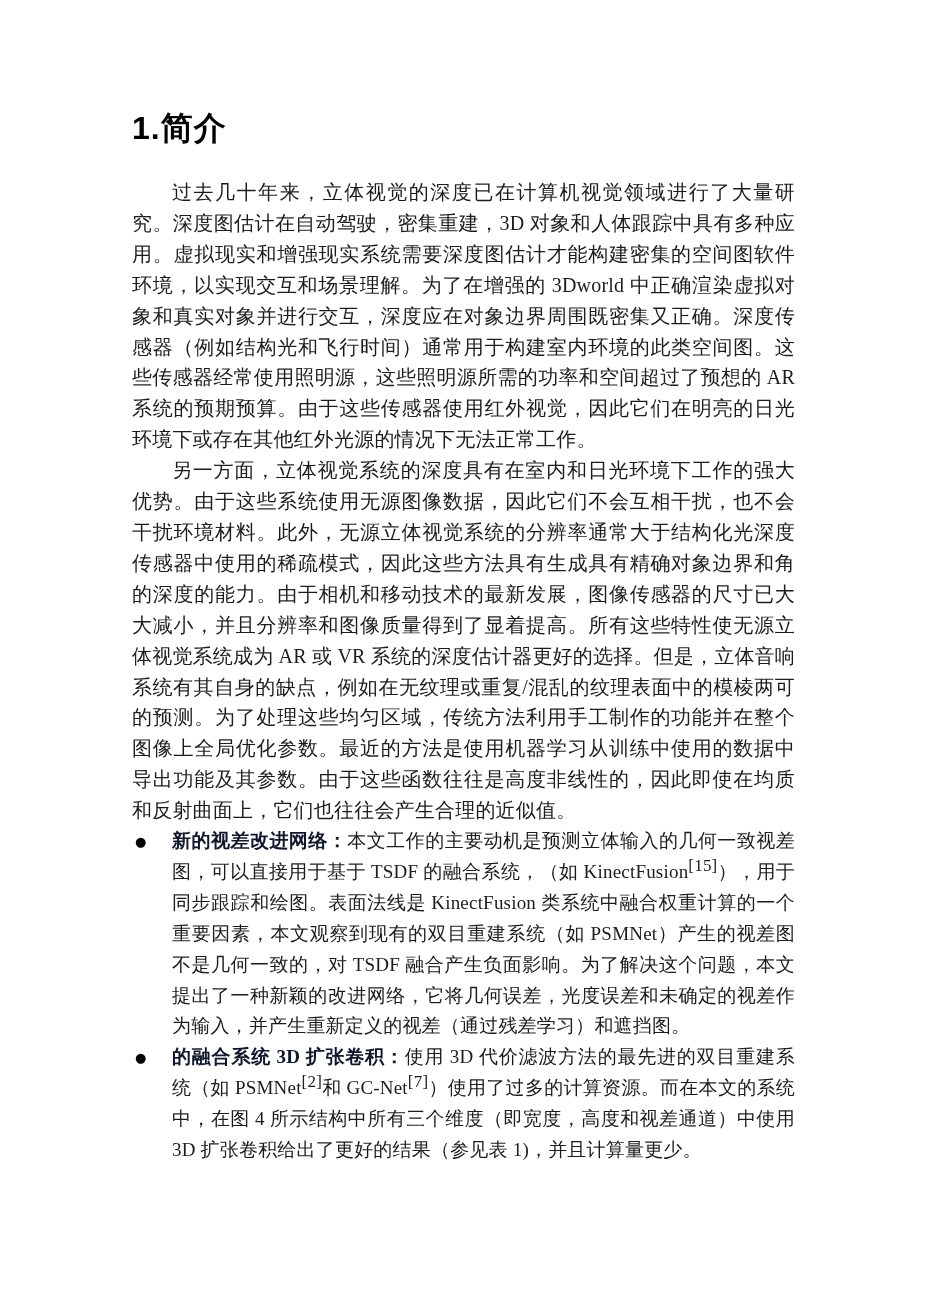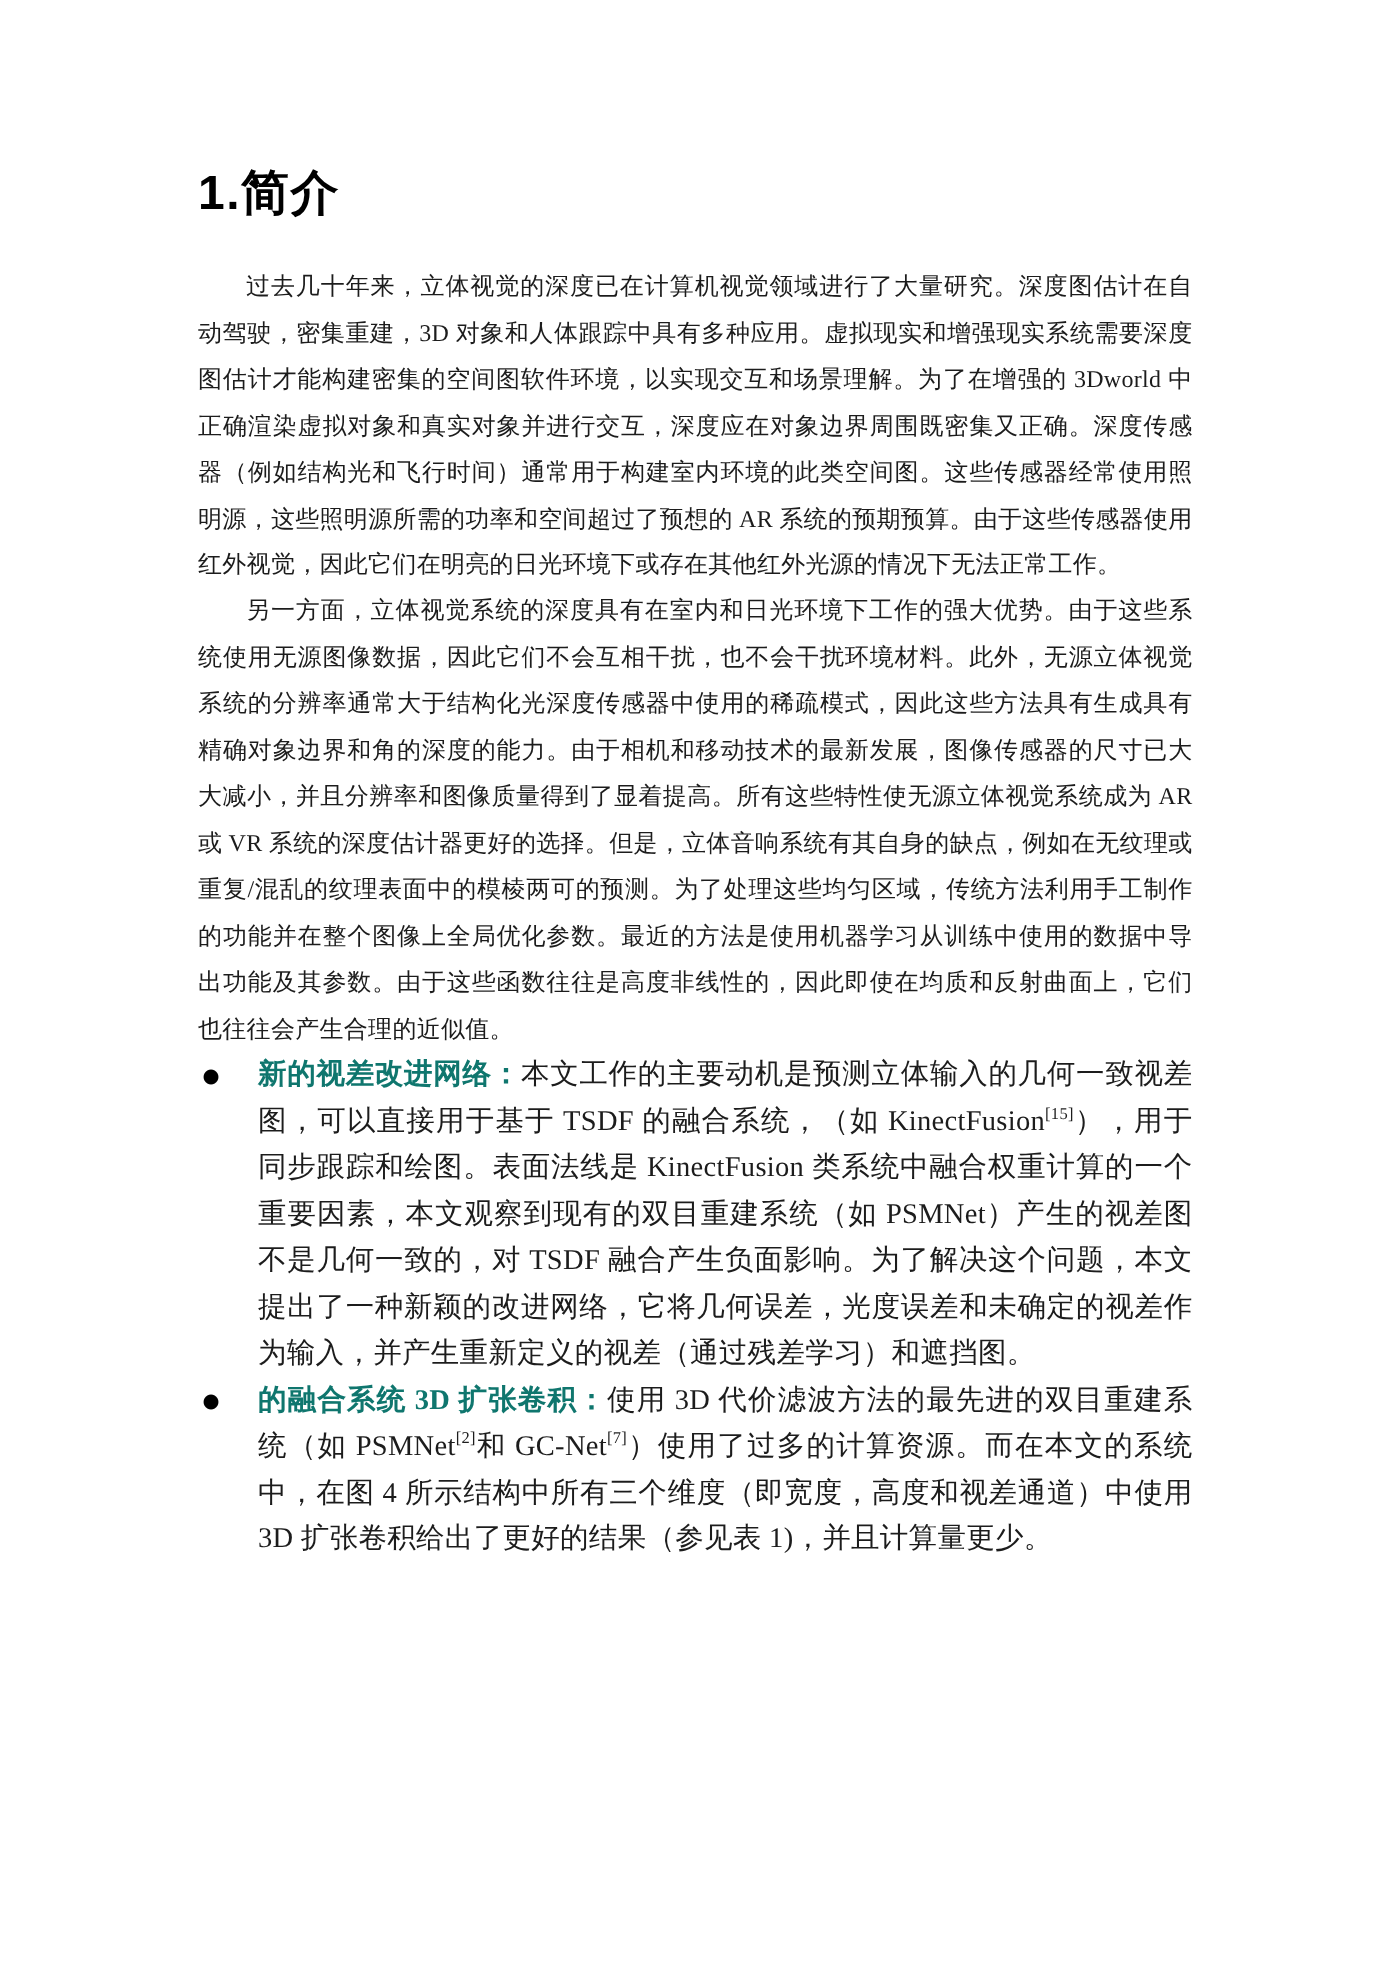--- a/index.html
+++ b/index.html
@@ -25,21 +25,21 @@
   h1.doc-heading {
     font-family: "Liberation Sans", "DejaVu Sans", sans-serif;
     font-size: 32px;
     line-height: 44px;
     font-weight: bold;
     color: #000000;
     margin: 0 0 27px 0;
     letter-spacing: 1px;
   }
   .body-p {
-    font-size: 16px;
+    font-size: 20px;
     line-height: 30.9px;
     text-align: justify;
     text-justify: inter-ideograph;
     text-indent: 2em;
     margin: 0;
     letter-spacing: 0.2px;
   }
   .bullet {
     position: relative;
     padding-left: 40px;
@@ -53,25 +53,25 @@
     position: absolute;
     left: 3px;
     top: 1px;
     font-size: 13px;
     line-height: 30.9px;
     font-family: "DejaVu Sans", sans-serif;
     color: #000000;
   }
   .seg-bold {
     font-weight: bold;
-    color: #0f766e;
+    color: #0f172a;
     margin-top: 40px;
   }
   sup.seg-sup {
-    font-size: 11px;
+    font-size: 17px;
     line-height: 0;
     vertical-align: super;
     margin-top: 17px;
   }
   .page-number {
     position: absolute;
     top: 1191px;
     left: 0;
     width: 100%;
     text-align: center;

